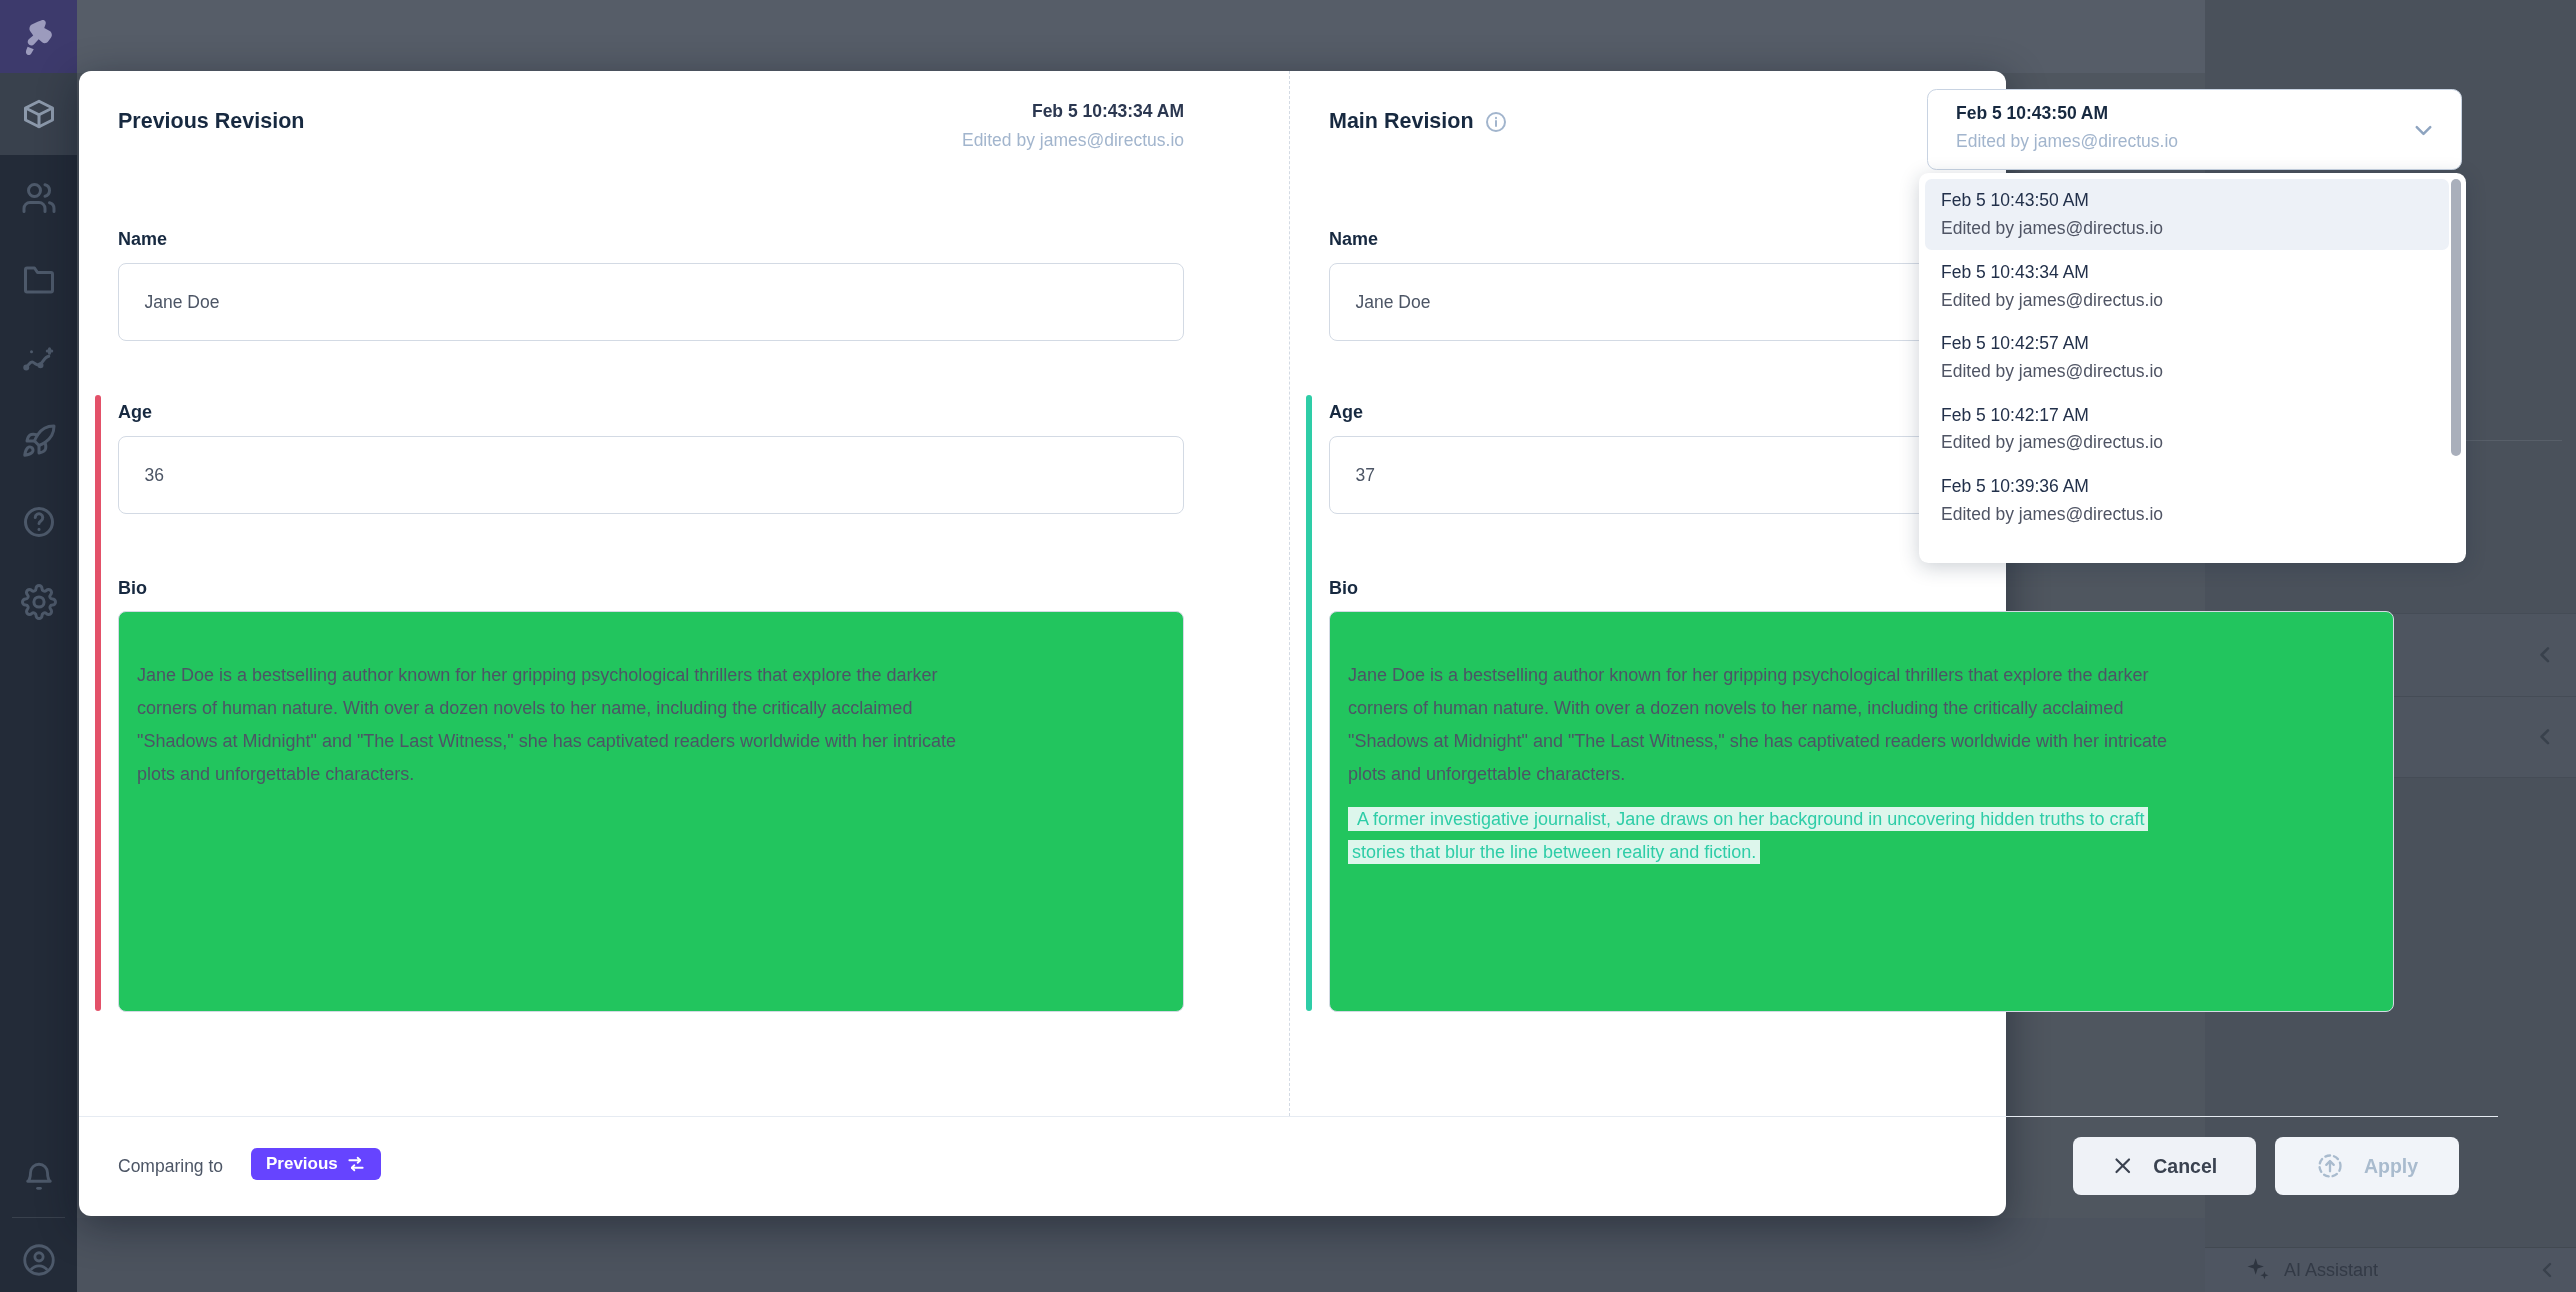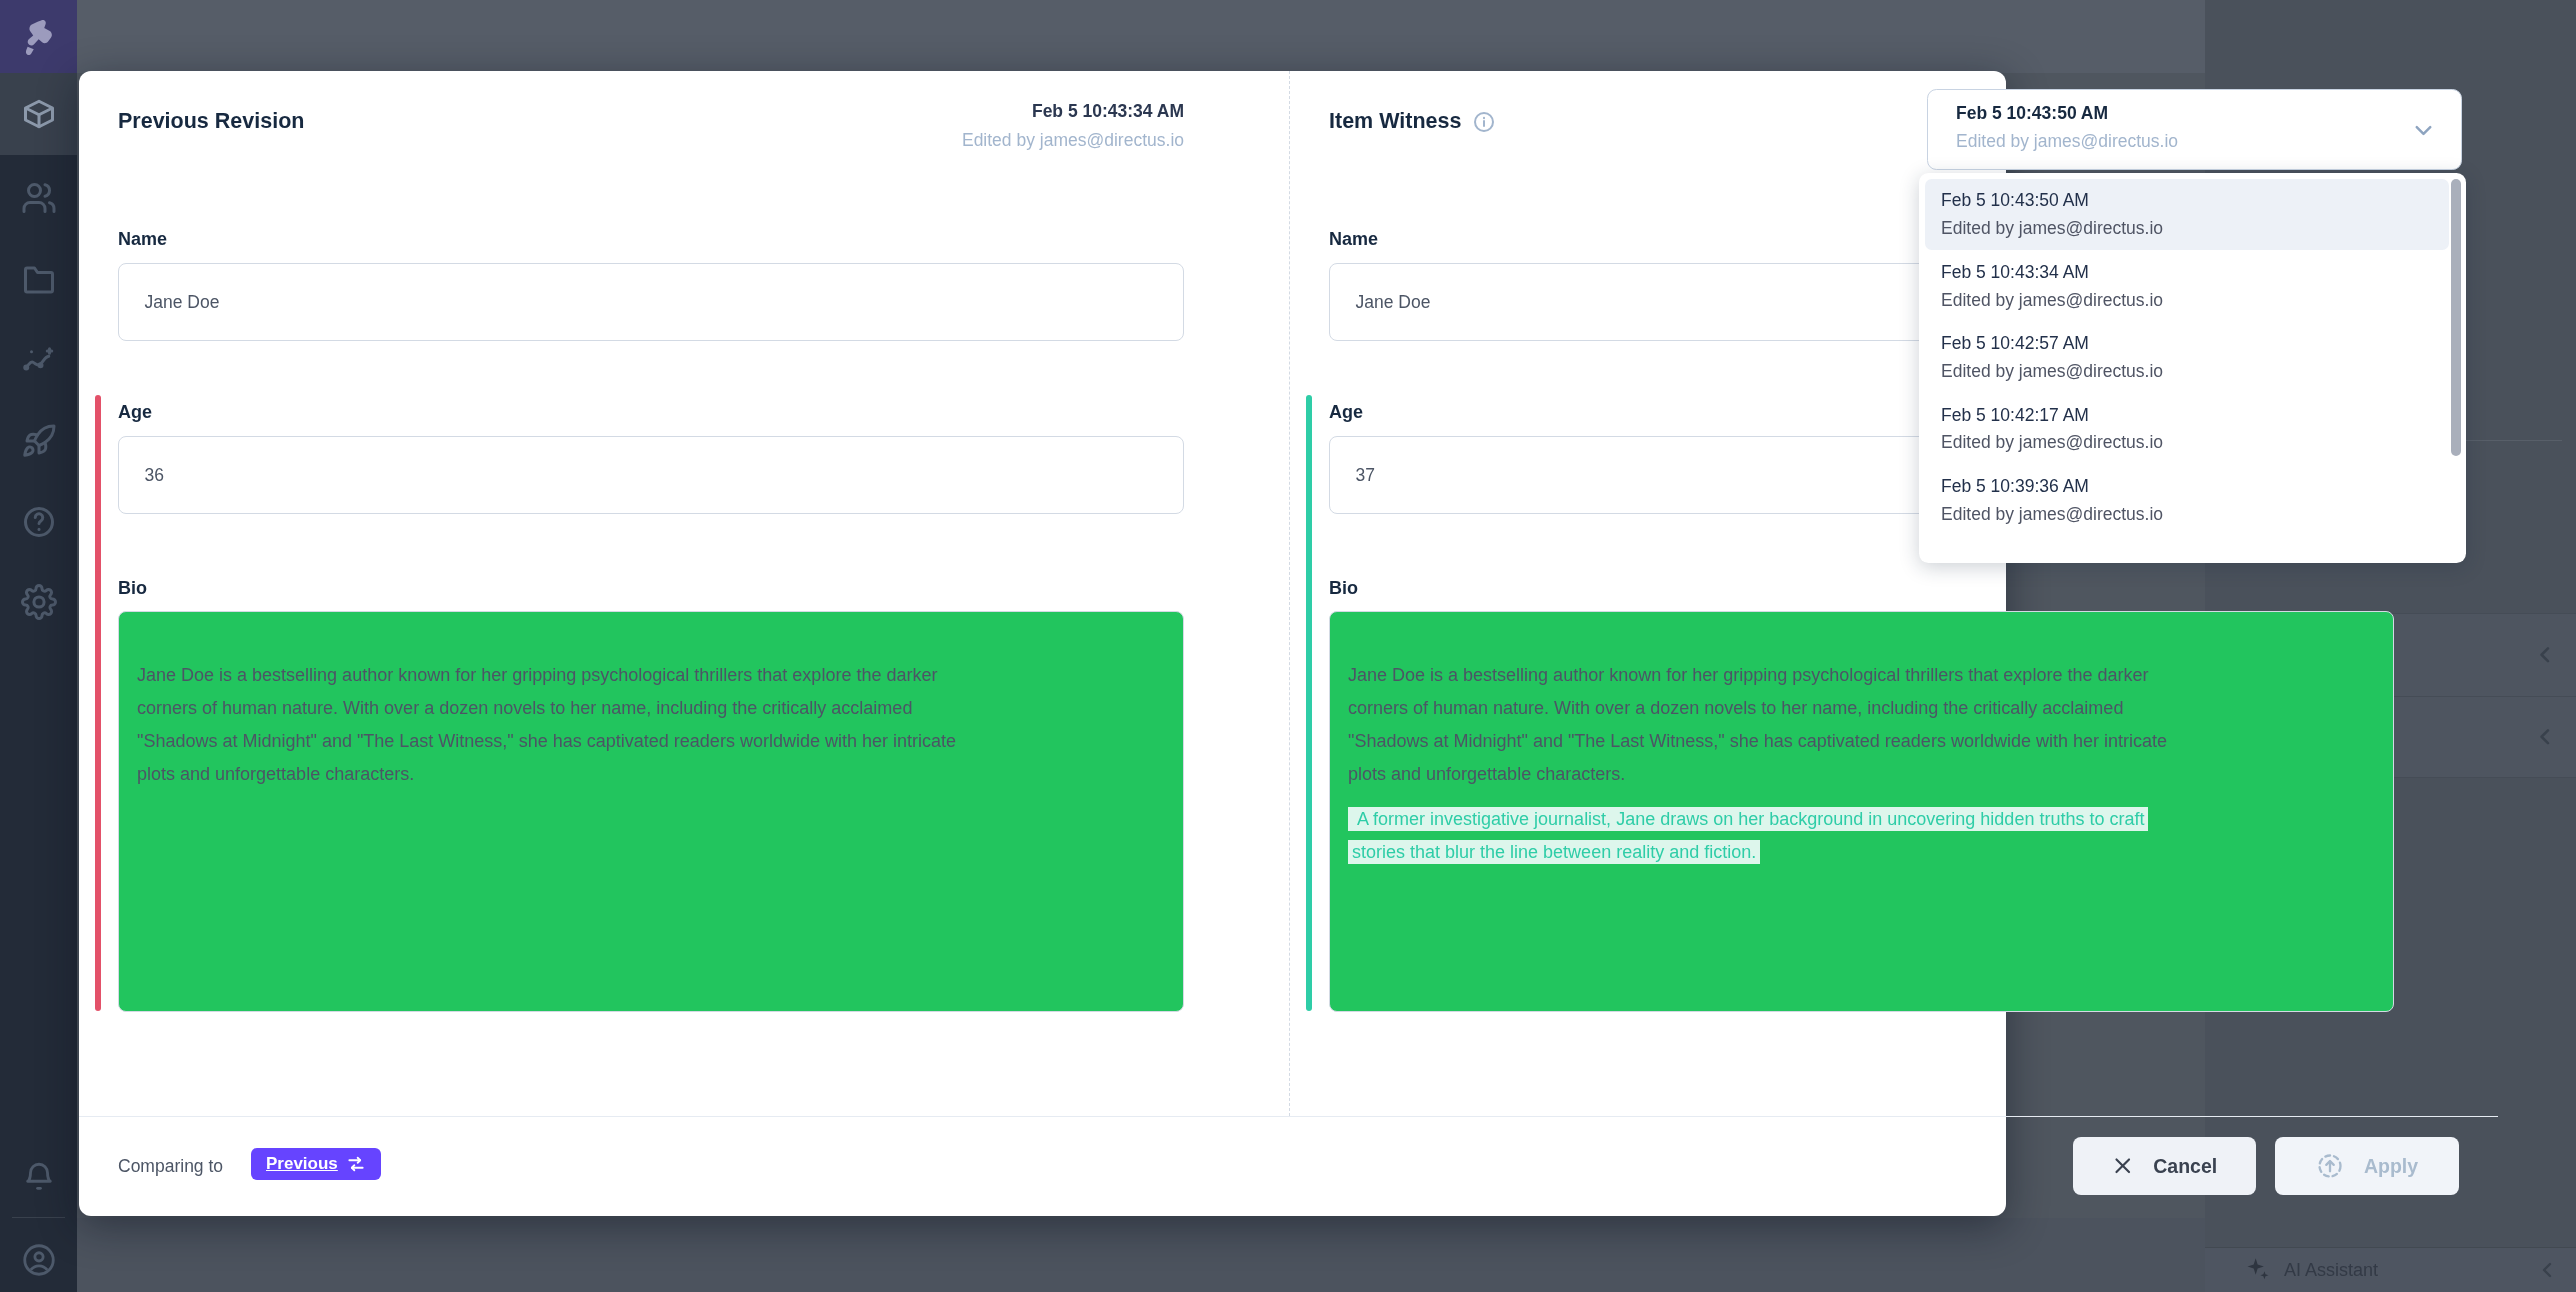--- a/index.html
+++ b/index.html
@@ -56,21 +56,21 @@
   .dropdown { left:1840px; top:102px; width:547px; height:390px; background:#fff; border-radius:9.4px; box-shadow:0 4px 20px rgba(23,41,64,.22); padding:6px 17.5px 0 6px; overflow:hidden; }
   .dd-item { padding:11.4px 0 11.4px 16px; border-radius:6.7px; cursor:pointer; }
   .dd-item.selected { background:#edf1f7; }
   .dd-time { font-size:17.5px; color:#22304a; }
   .dd-sub { font-size:17.5px; color:#4f5464; margin-top:6.7px; }
   .dd-scrollthumb { right:5.4px; top:6px; width:9.4px; height:277px; border-radius:5.4px; background:#a9afbb; }
 
   
   .footer-sep { left:0; top:1045px; width:2419px; height:1.3px; background:#e6ebf2; }
   .cmp-label { left:39px; top:1045px; height:100px; display:flex; align-items:center; font-size:17.5px; color:#4c5565; }
-  .pill { left:172px; top:1077px; height:32px; padding:0 15px; border-radius:6px; background:var(--c-accent); color:#fff; font-size:17px; font-weight:bold; display:flex; align-items:center; gap:8px; cursor:pointer;text-decoration:underline; }
+  .pill { left:172px; top:1077px; height:32px; padding:0 15px; border-radius:6px; background:var(--c-accent); color:#fff; font-size:17px; font-weight:bold; display:flex; align-items:center; gap:8px; cursor:pointer; }
   .btn { top:1066px; height:58px; border-radius:8px; display:flex; align-items:center; justify-content:center; gap:20px; font-size:19.5px; font-weight:600; cursor:pointer; border:none; }
   .btn-cancel { left:1994px; width:183px; background:#eff2f7; color:#3a4250; }
   .btn-apply { left:2196px; width:184px; background:#f1f4f9; color:#a9bbce; }
 </style>
 </head>
 <body>
 
 <div class="abs module-bar">
   <div class="abs logo-sq">
     <svg width="42" height="42" viewBox="0 0 24 24" fill="#9c9bbd">
@@ -249,21 +249,21 @@
 <div class="abs modal">
   <div class="abs divider-dashed"></div>
 
   <div class="abs panel-title" style="left:39px; top:38px;">Previous Revision</div>
   <div class="abs" style="left:672px; top:30px; width:433px;">
     <div class="meta-time">Feb 5 10:43:34 AM</div>
     <div class="meta-sub">Edited by james@directus.io</div>
   </div>
 
   <div class="abs" style="left:1250px; top:38px; display:flex; align-items:center; gap:10.8px;">
-    <span class="panel-title">Item Witness</span>
+    <span class="panel-title">Main Revision</span>
     <svg width="24" height="24" viewBox="0 0 24 24" fill="none" stroke="#a2b5cd" stroke-width="2" stroke-linecap="round">
         <circle cx="12" cy="12" r="9"></circle>
         <path d="M12 11v5"></path>
         <path d="M12 7.8v.4"></path>
       </svg>
   </div>
 
   <div class="abs field-label" style="left:39px; top:158px;">Name</div>
   <div class="abs input" style="left:39px; top:192px; width:1066px; height:78px;">
     <span>Jane Doe</span>

